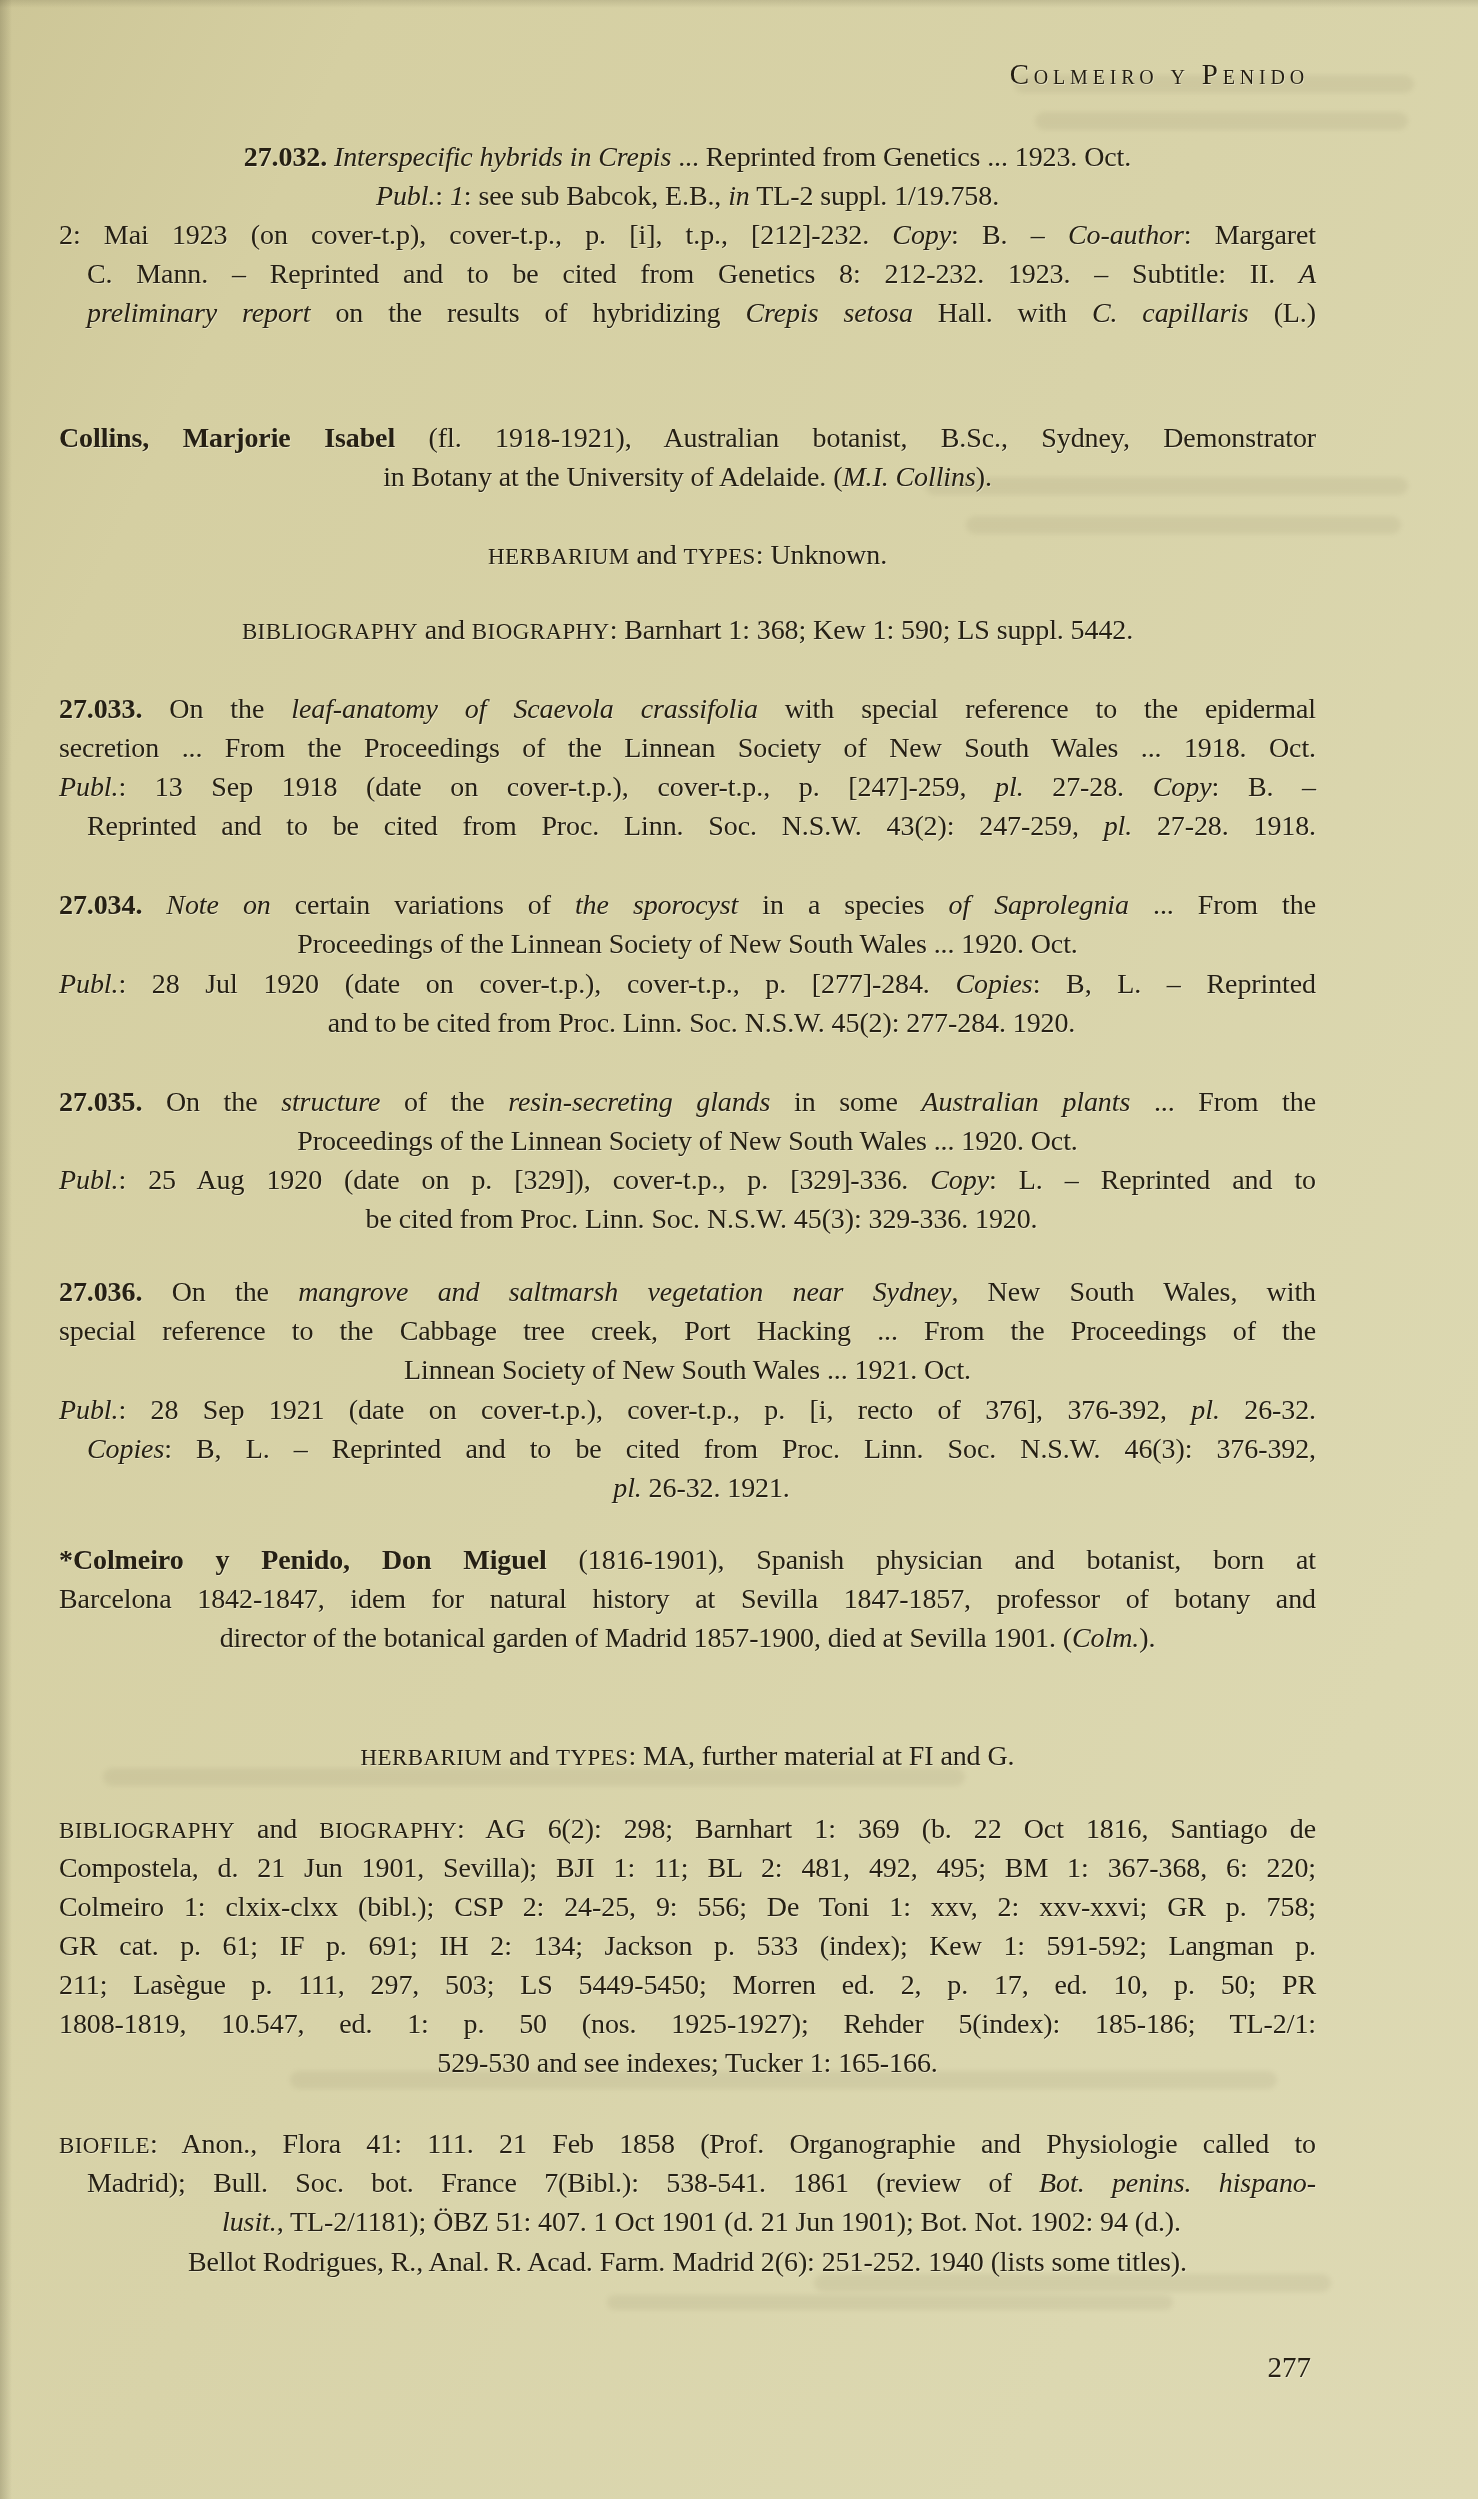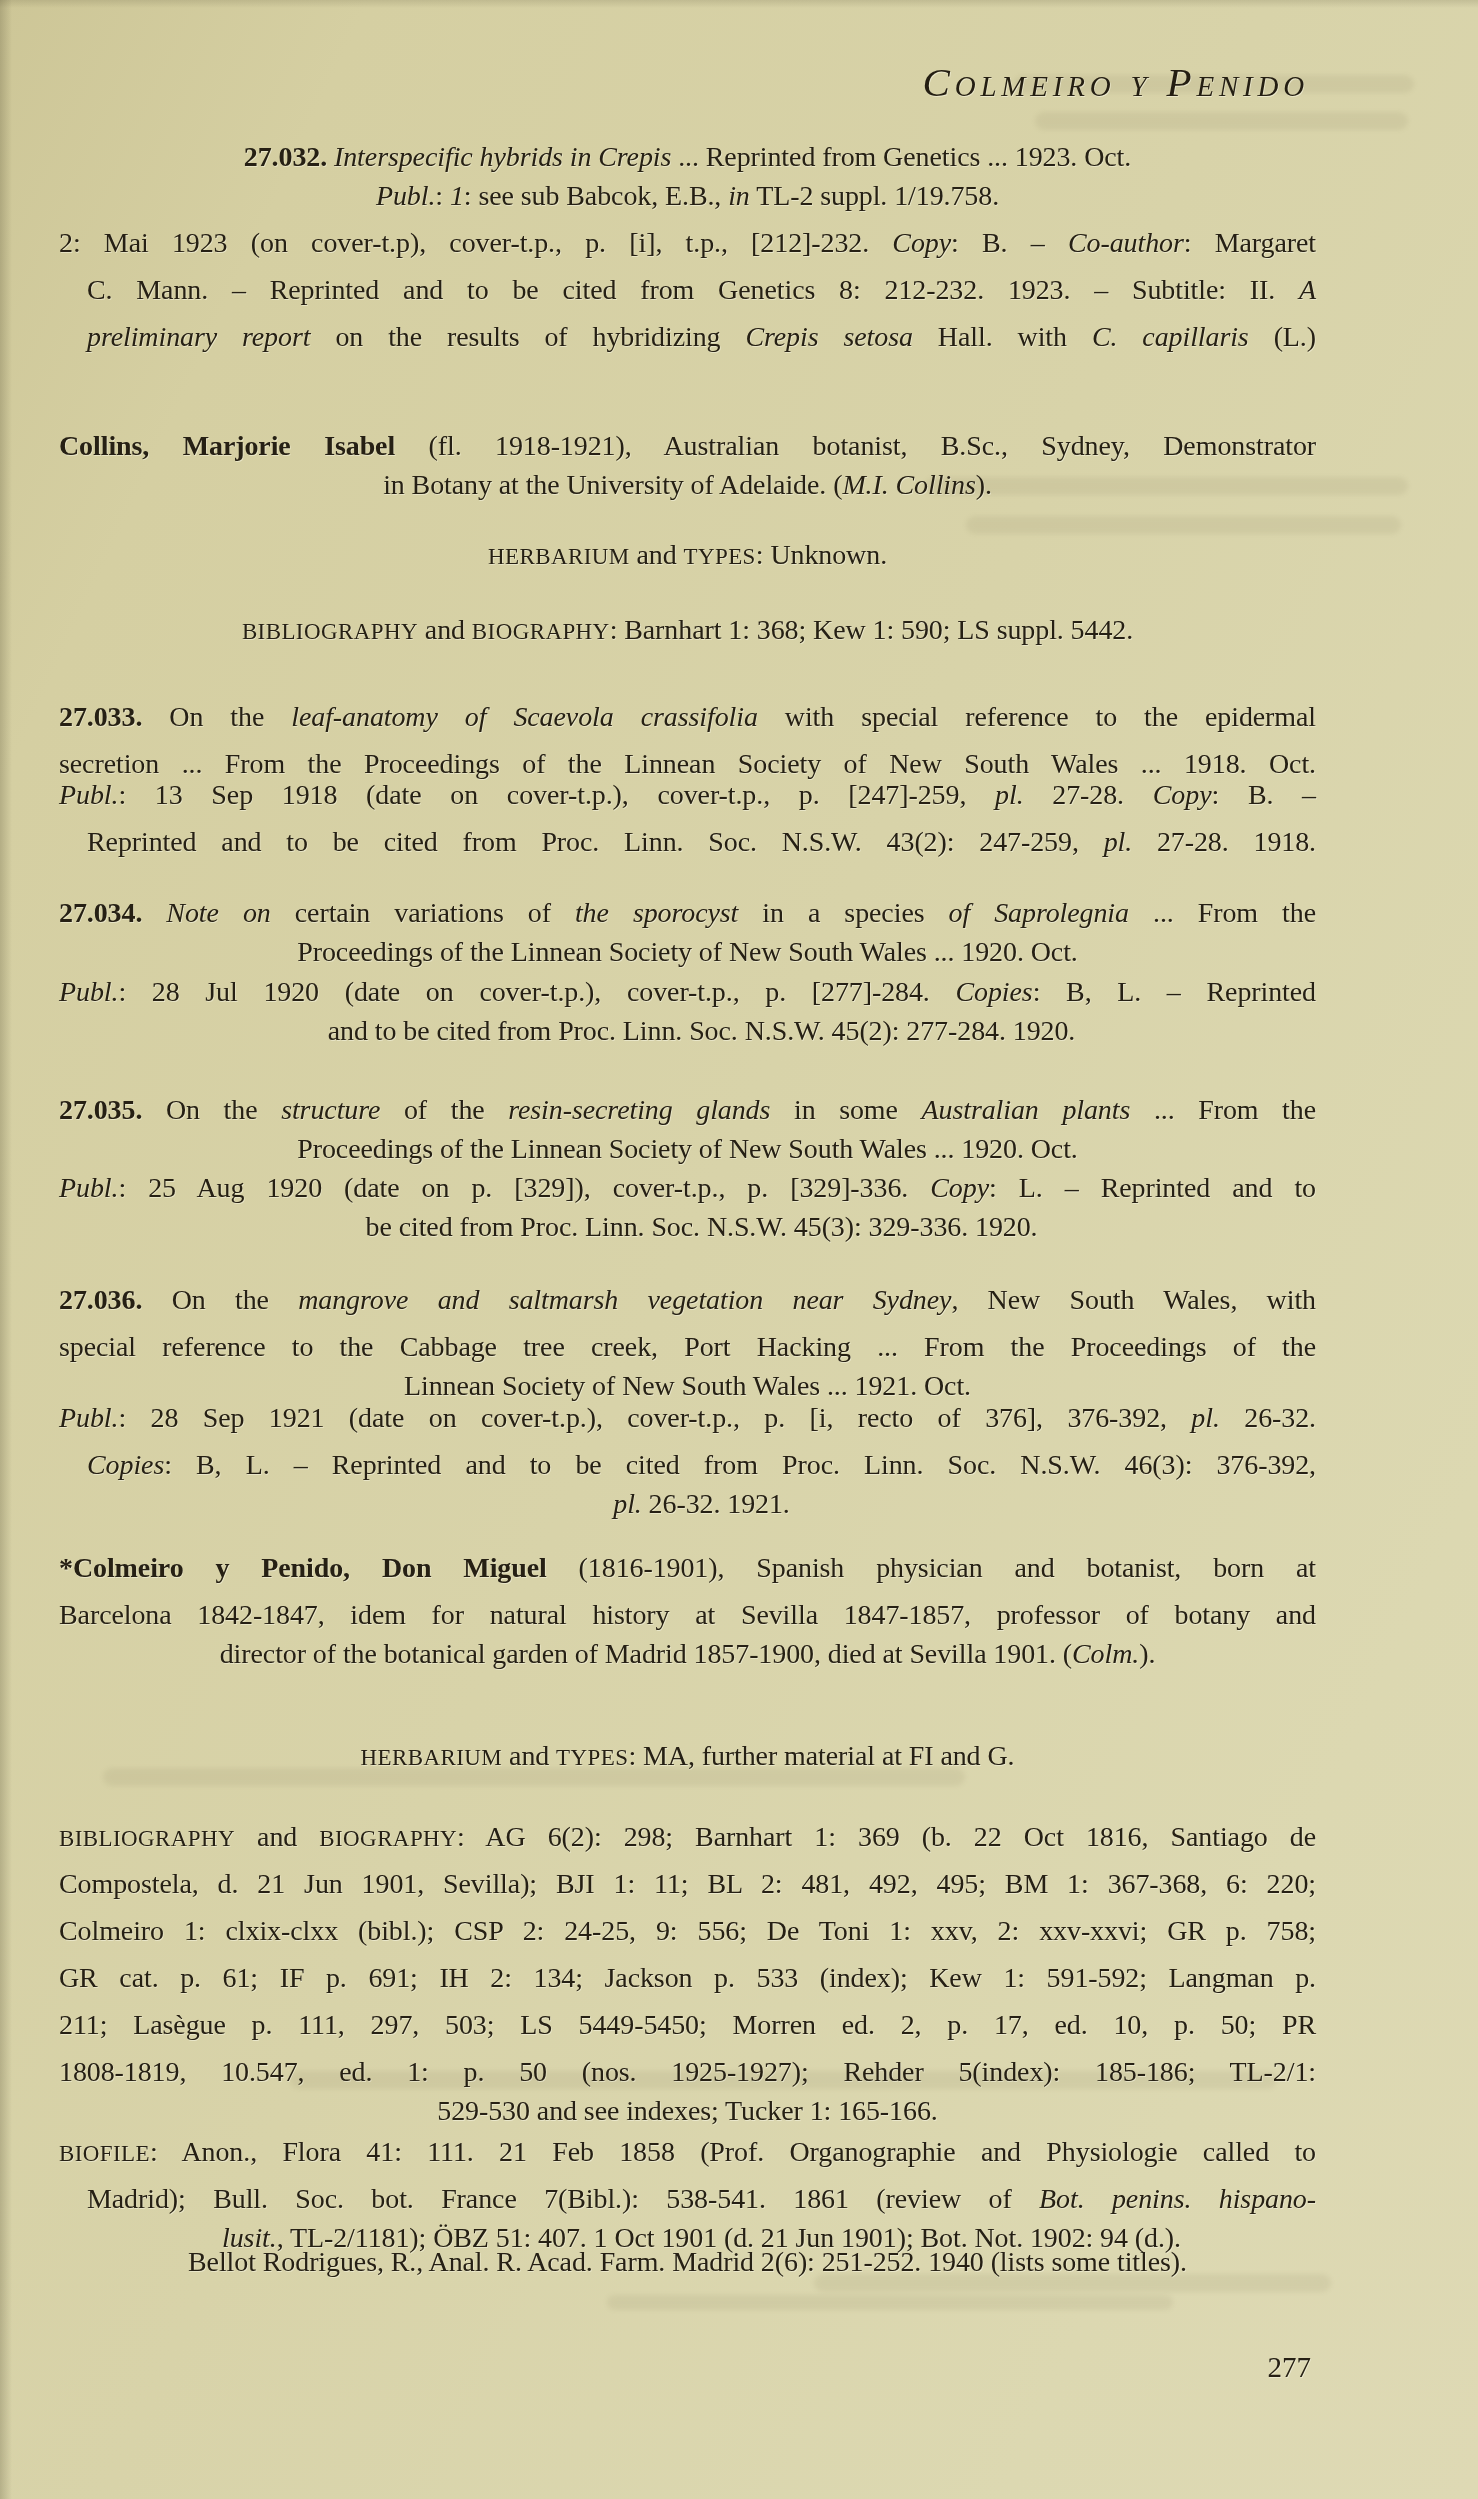--- a/index.html
+++ b/index.html
@@ -21,45 +21,44 @@
     background: linear-gradient(90deg, rgba(80,74,46,0.25), rgba(80,74,46,0.0));
   }
   .edge-top {
     position: absolute; left: 0; top: 0; width: 100%; height: 8.3px;
     background: linear-gradient(180deg, rgba(80,74,46,0.16), rgba(80,74,46,0.0));
   }
   .page-header {
     position: absolute;
     top: 58px; right: 170px;
     font-variant: small-caps;
-    font-size: 41px;
+    font-size: 29px;
     letter-spacing: 4.8px;
     font-weight: normal;
     color: #241e12;
     text-shadow: 0.7px 0.7px 0 rgba(255,255,242,0.5);
-    font-style: italic;
   }
   .text-layer { position: absolute; left: 0; top: 0; width: 100%; height: 100%; }
   .para {
     position: absolute;
     left: 59px;
     width: 1257px;
     font-size: 28px;
     letter-spacing: -0.1px;
     color: #262014;
     text-shadow: 0.7px 0.7px 0 rgba(255,255,242,0.45);
   }
   .line {
     height: 39px;
     line-height: 39px;
     white-space: normal;
     box-sizing: border-box;
     text-align: center;
   }
-  .line.just { text-align: justify; text-align-last: justify; margin-top: 8px; }
+  .line.just { text-align: justify; text-align-last: justify; }
   .line.ind  { padding-left: 28px; }
   .s-b  { font-weight: bold; }
   .s-i  { font-style: italic; }
   .s-sc { font-size: 23px; letter-spacing: 0.4px; }
   .page-number {
     position: absolute;
     top: 2351px; right: 168px;
     font-size: 29px;
     color: #262014;
     text-shadow: 0.7px 0.7px 0 rgba(255,255,242,0.45);

